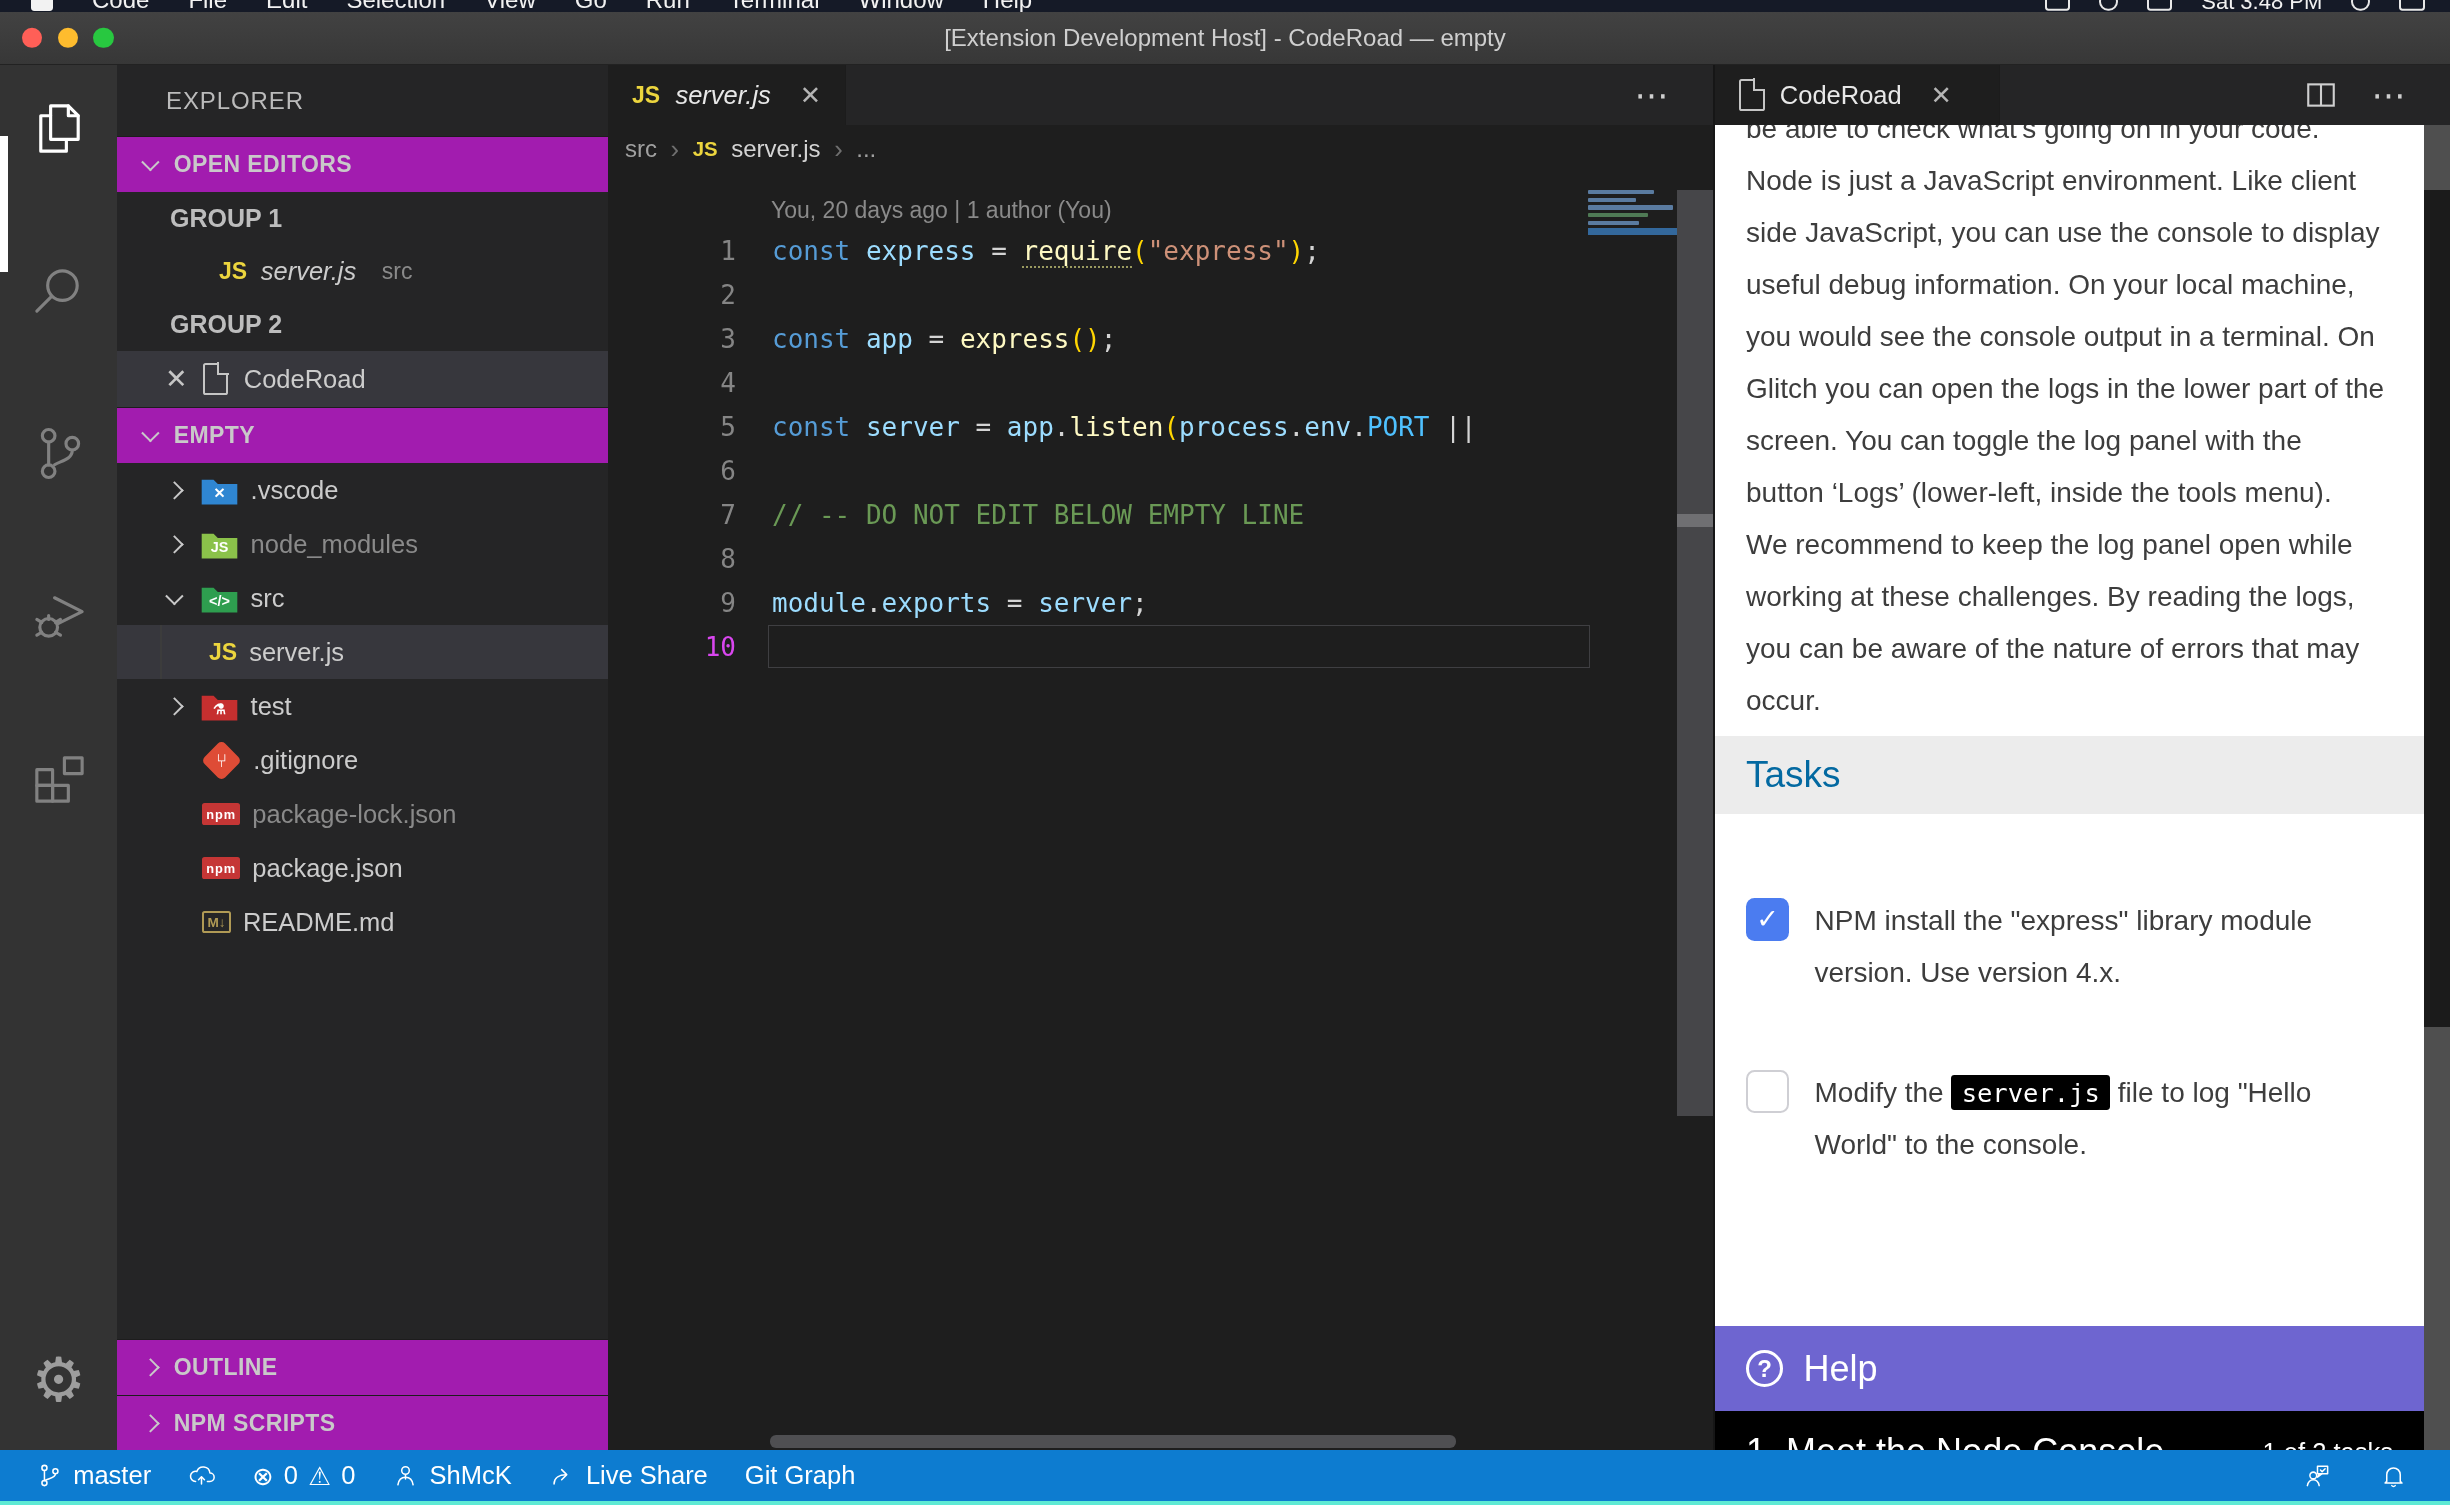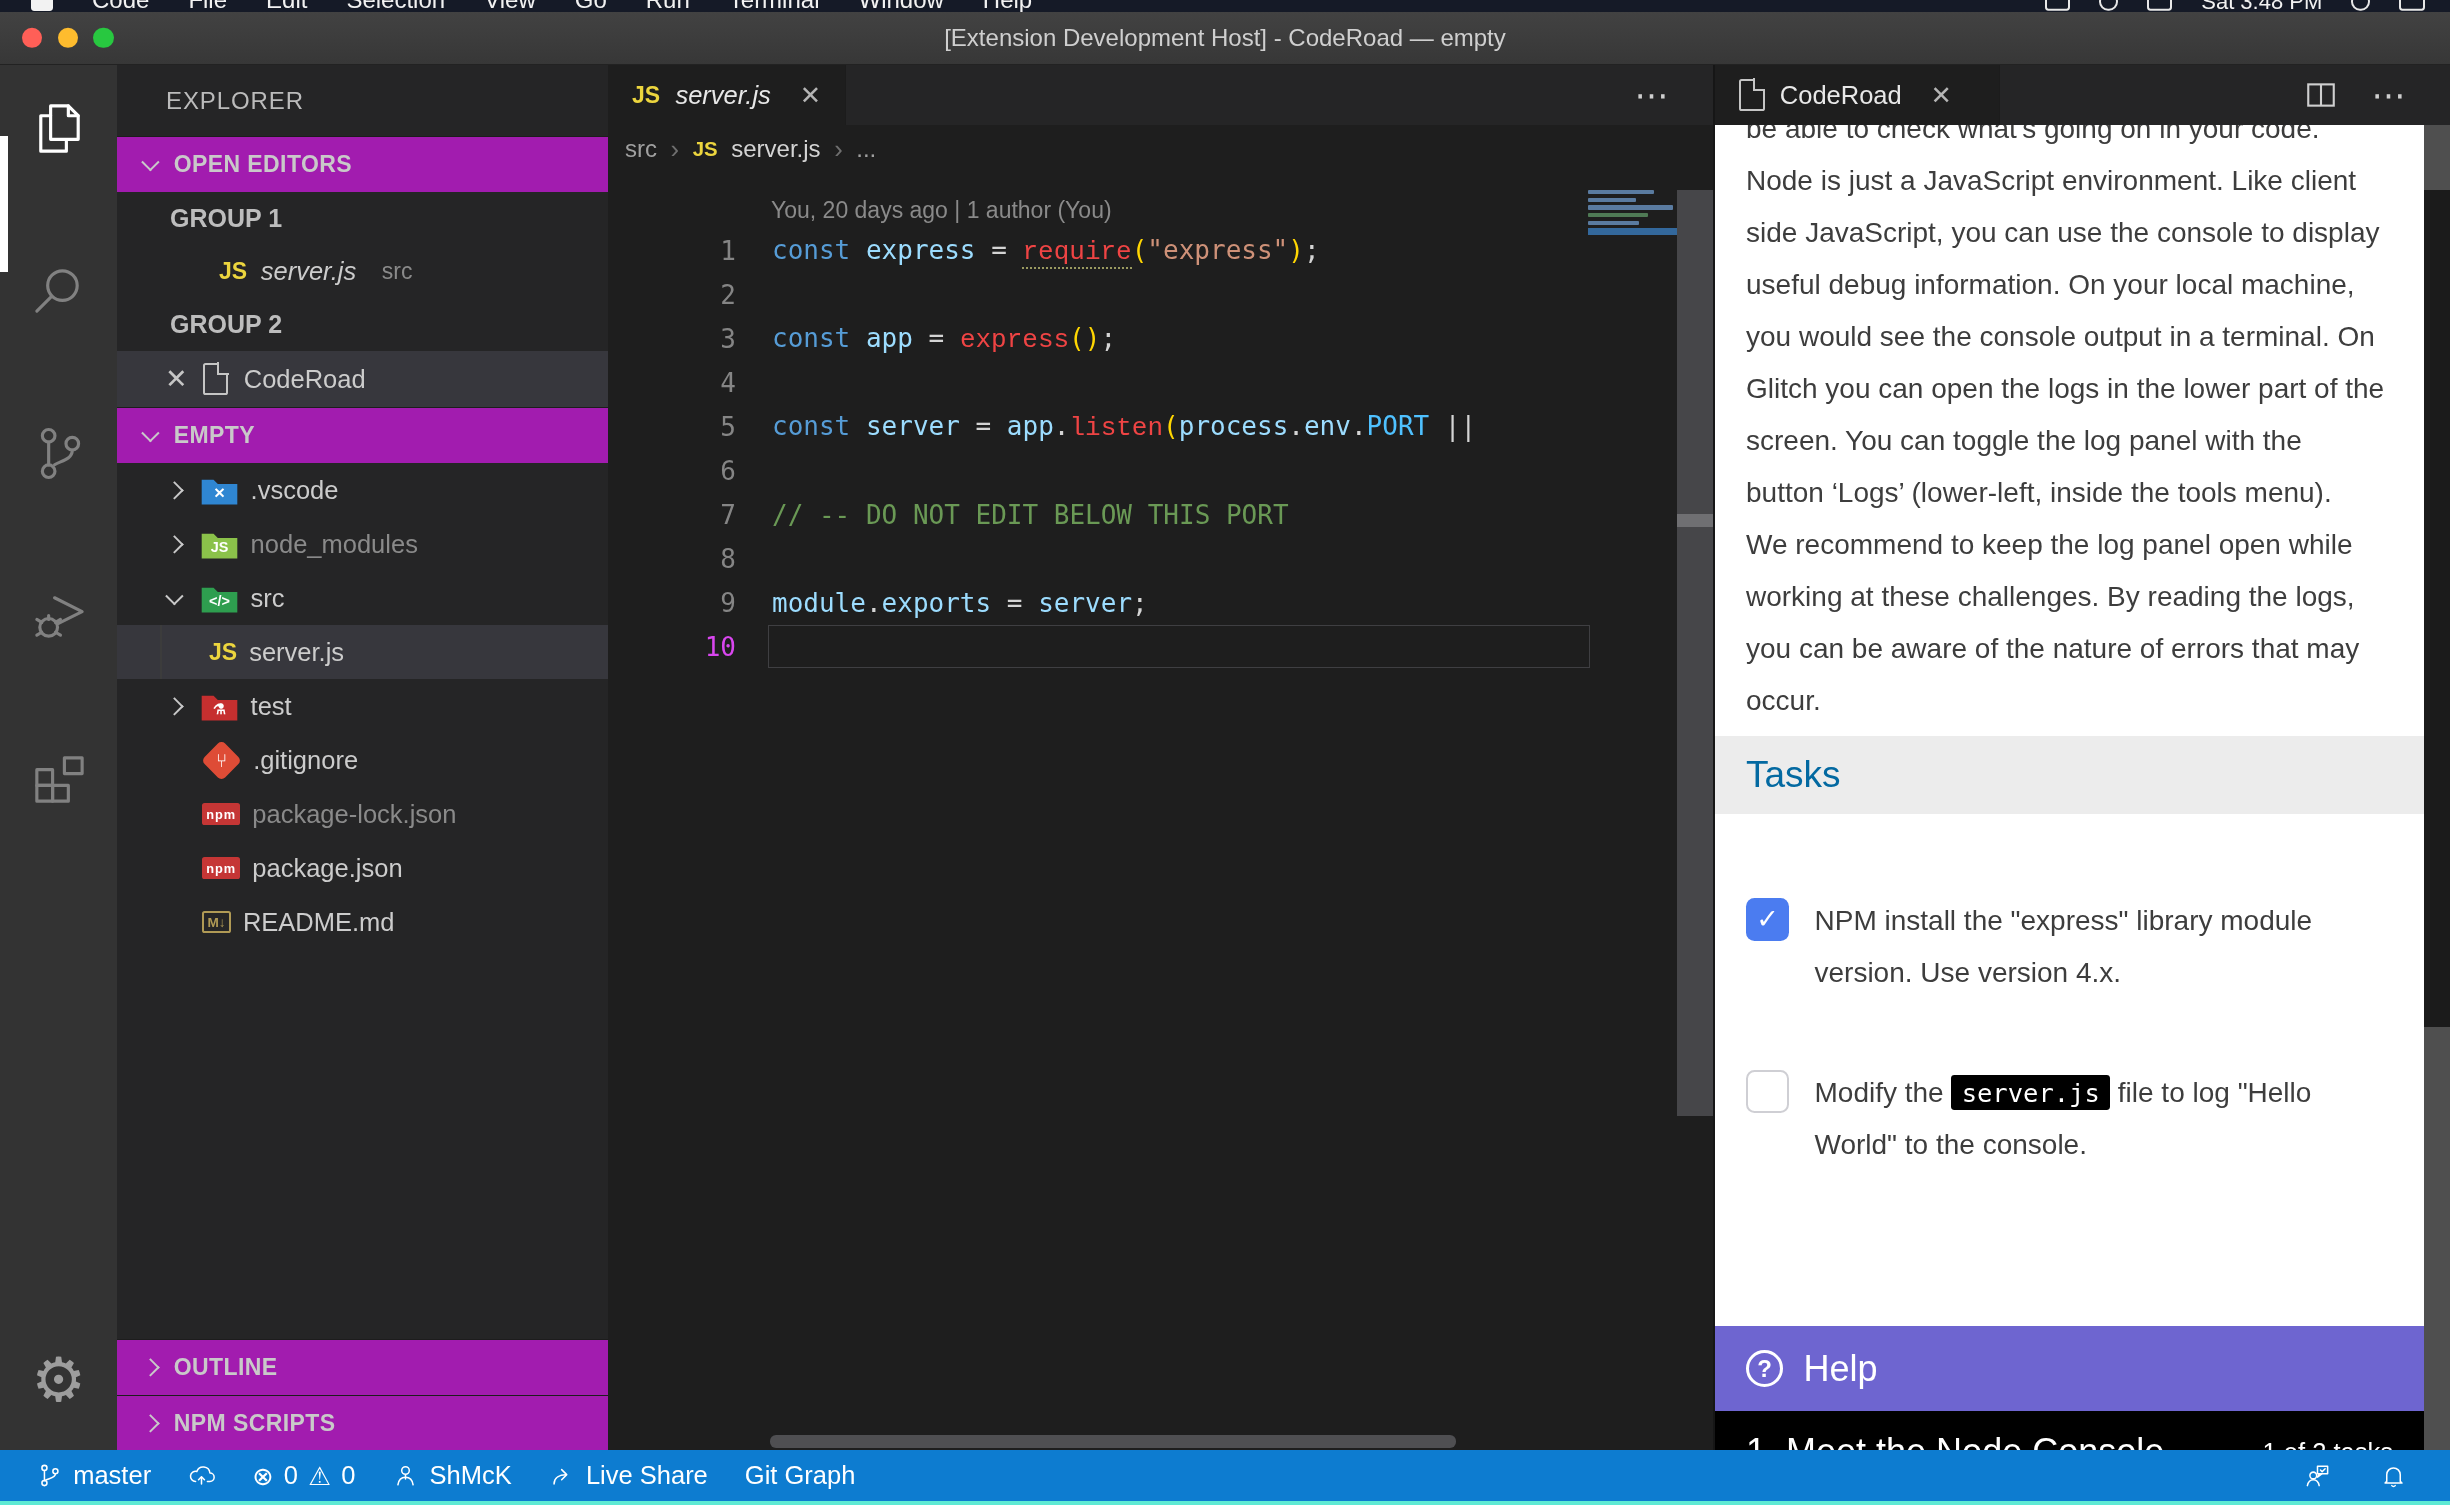--- a/index.html
+++ b/index.html
@@ -82,21 +82,21 @@
   .tab-close { color:#b5b5b5; font-size:25.5px; margin-left:13.6px; }
   .tab-actions { position:absolute; right:41px; top:0; height:60px; display:flex; align-items:center; gap:34px; color:#cfcfcf; font-size:34px; letter-spacing:3.4px; }
   .breadcrumb { height:48px; display:flex; align-items:center; gap:13.6px; padding-left:17px; color:#a0a0a0; font-size:24px; background:#1e1e1e; }
   .bc-sep { color:#6f6f6f; font-size:25.5px; }
   .bc-file { color:#d4d4d4; }
   .code-area { position:relative; height:1279px; overflow:hidden; }
   .codelens { height:56px; display:flex; align-items:flex-end; padding-left:163px; color:#8a8a8a; font-size:23px; padding-bottom:5.1px; }
   .code-line { position:relative; height:44px; display:flex; align-items:center; font-family:"DejaVu Sans Mono", monospace; font-size:26px; }
   .gutter { width:128px; text-align:right; color:#858585; flex:0 0 auto; }
   .code-text { padding-left:36px; white-space:pre; }
-  .tok.kw{color:#569cd6;} .tok.vr{color:#9cdcfe;} .tok.fn{color:#ef4444;font-family:Liberation Mono, monospace;} .tok.st{color:#ce9178;}
+  .tok.kw{color:#569cd6;} .tok.vr{color:#9cdcfe;} .tok.fn{color:#fef9c3;} .tok.st{color:#ce9178;}
   .tok.pa{color:#ffd602;} .tok.cm{color:#6a9955;} .tok.pl{color:#d4d4d4;} .tok.ct{color:#4fc1ff;}
   .tok.us{ border-bottom:2.6px dotted #9a9a60; }
   .code-line.cur .gutter{ color:#d946ef; }
   .code-line.cur::after{ content:""; position:absolute; left:160px; top:0; width:820px; height:41px; border:1.7px solid #3f3f42; }
   .minimap { position:absolute; left:980px; top:17px; width:90px; }
   .mm-line { height:4.3px; margin-bottom:3.4px; border-radius:0.9px; }
   .mm-sel { height:6.8px; width:90px; background:#33689c; margin-top:1.7px; }
   .overview-strip { position:absolute; left:1069px; top:17px; width:36px; height:926px; background:#464649; }
   .overview-thumb { position:absolute; left:0; top:324px; width:36px; height:12.8px; background:#6f6f72; }
   .hscrollbar { position:absolute; left:162px; top:1262px; width:686px; height:12.8px; background:#4f4f52; border-radius:6px; }
@@ -358,21 +358,21 @@
         </div>
         <div class="code-line">
           <span class="gutter">5</span>
           <span class="code-text"><span class="tok kw">const</span><span class="tok pl"> </span><span class="tok vr">server</span><span class="tok pl"> = </span><span class="tok vr">app</span><span class="tok pl">.</span><span class="tok fn">listen</span><span class="tok pa">(</span><span class="tok vr">process</span><span class="tok pl">.</span><span class="tok vr">env</span><span class="tok pl">.</span><span class="tok ct">PORT</span><span class="tok pl"> ||</span></span>
         </div>
         <div class="code-line">
           <span class="gutter">6</span>
         </div>
         <div class="code-line">
           <span class="gutter">7</span>
-          <span class="code-text"><span class="tok cm">// -- DO NOT EDIT BELOW THIS PORT</span></span>
+          <span class="code-text"><span class="tok cm">// -- DO NOT EDIT BELOW EMPTY LINE</span></span>
         </div>
         <div class="code-line">
           <span class="gutter">8</span>
         </div>
         <div class="code-line">
           <span class="gutter">9</span>
           <span class="code-text"><span class="tok vr">module</span><span class="tok pl">.</span><span class="tok vr">exports</span><span class="tok pl"> = </span><span class="tok vr">server</span><span class="tok pl">;</span></span>
         </div>
         <div class="code-line cur">
           <span class="gutter">10</span>

